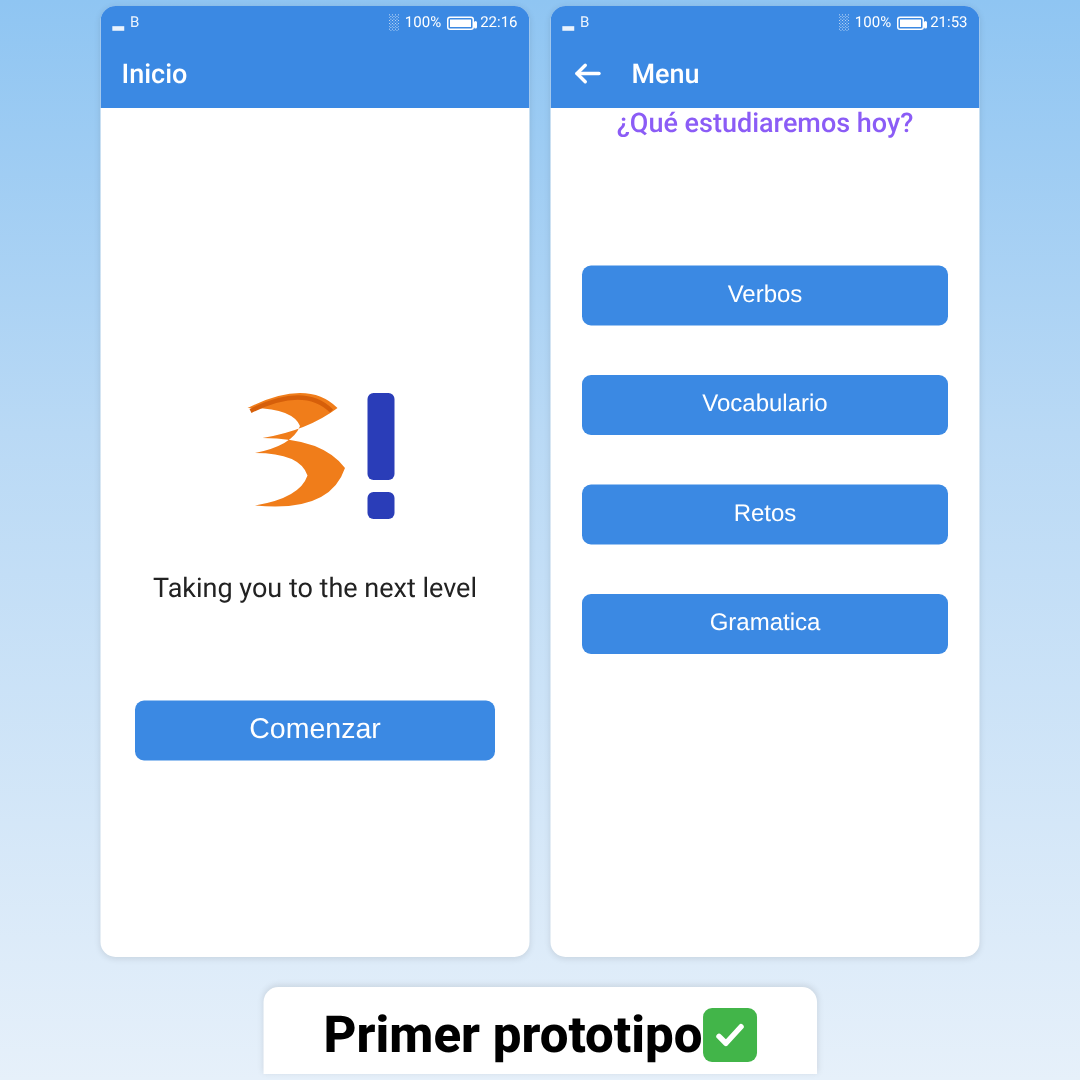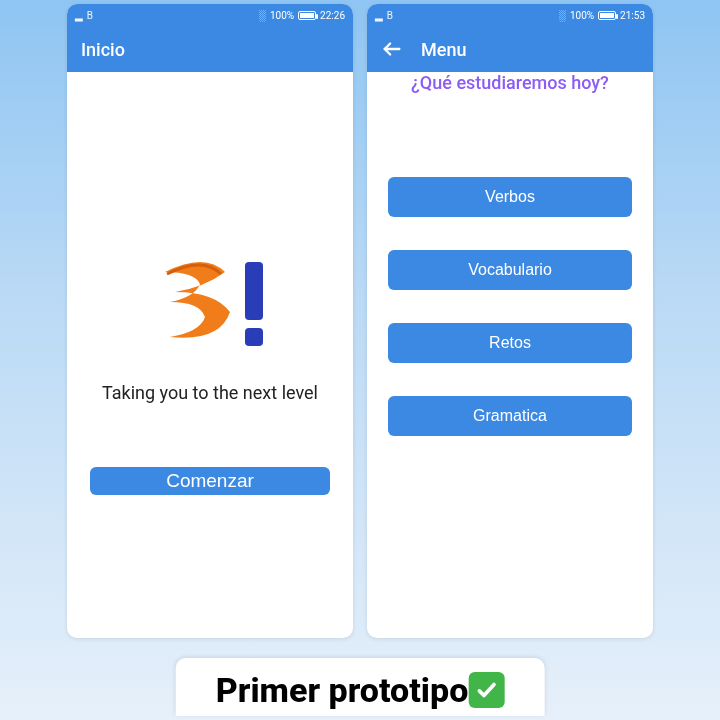--- a/index.html
+++ b/index.html
@@ -71,21 +71,21 @@
   }
   .tagline {
     margin-top: 30px;
     font-size: 18px;
     color: #222;
     text-align: right;
   }
   .btn-primary {
     margin-top: 64px;
     width: 240px;
-    height: 28px;
+    height: 40px;
     background: #3b89e3;
     color: #fff;
     border: none;
     border-radius: 6px;
     font-size: 19px;
     cursor: pointer;
   }
   
   .question {
     font-size: 18px;
@@ -145,21 +145,21 @@
       <div class="status-left">
         <span>▂</span>
         <span>B</span>
       </div>
       <div class="status-right">
         <span>░</span>
         <span>100%</span>
         <span class="batt-outline">
             <span class="batt-fill"></span>
           </span>
-        <span>22:26</span>
+        <span>22:16</span>
       </div>
     </div>
     <div class="appbar">
       <span>Inicio</span>
     </div>
     <div class="content">
       <div class="logo-wrap">
         <svg width="130" height="110" viewBox="0 0 130 110">
 
           <path d="M20 30 Q60 10 80 30 Q60 45 30 50 Q70 50 85 70 Q75 100 25 95 Q55 90 60 75 Q55 60 25 60 Q50 55 55 42 Q50 30 20 30 Z" fill="#f07d1a"></path>

